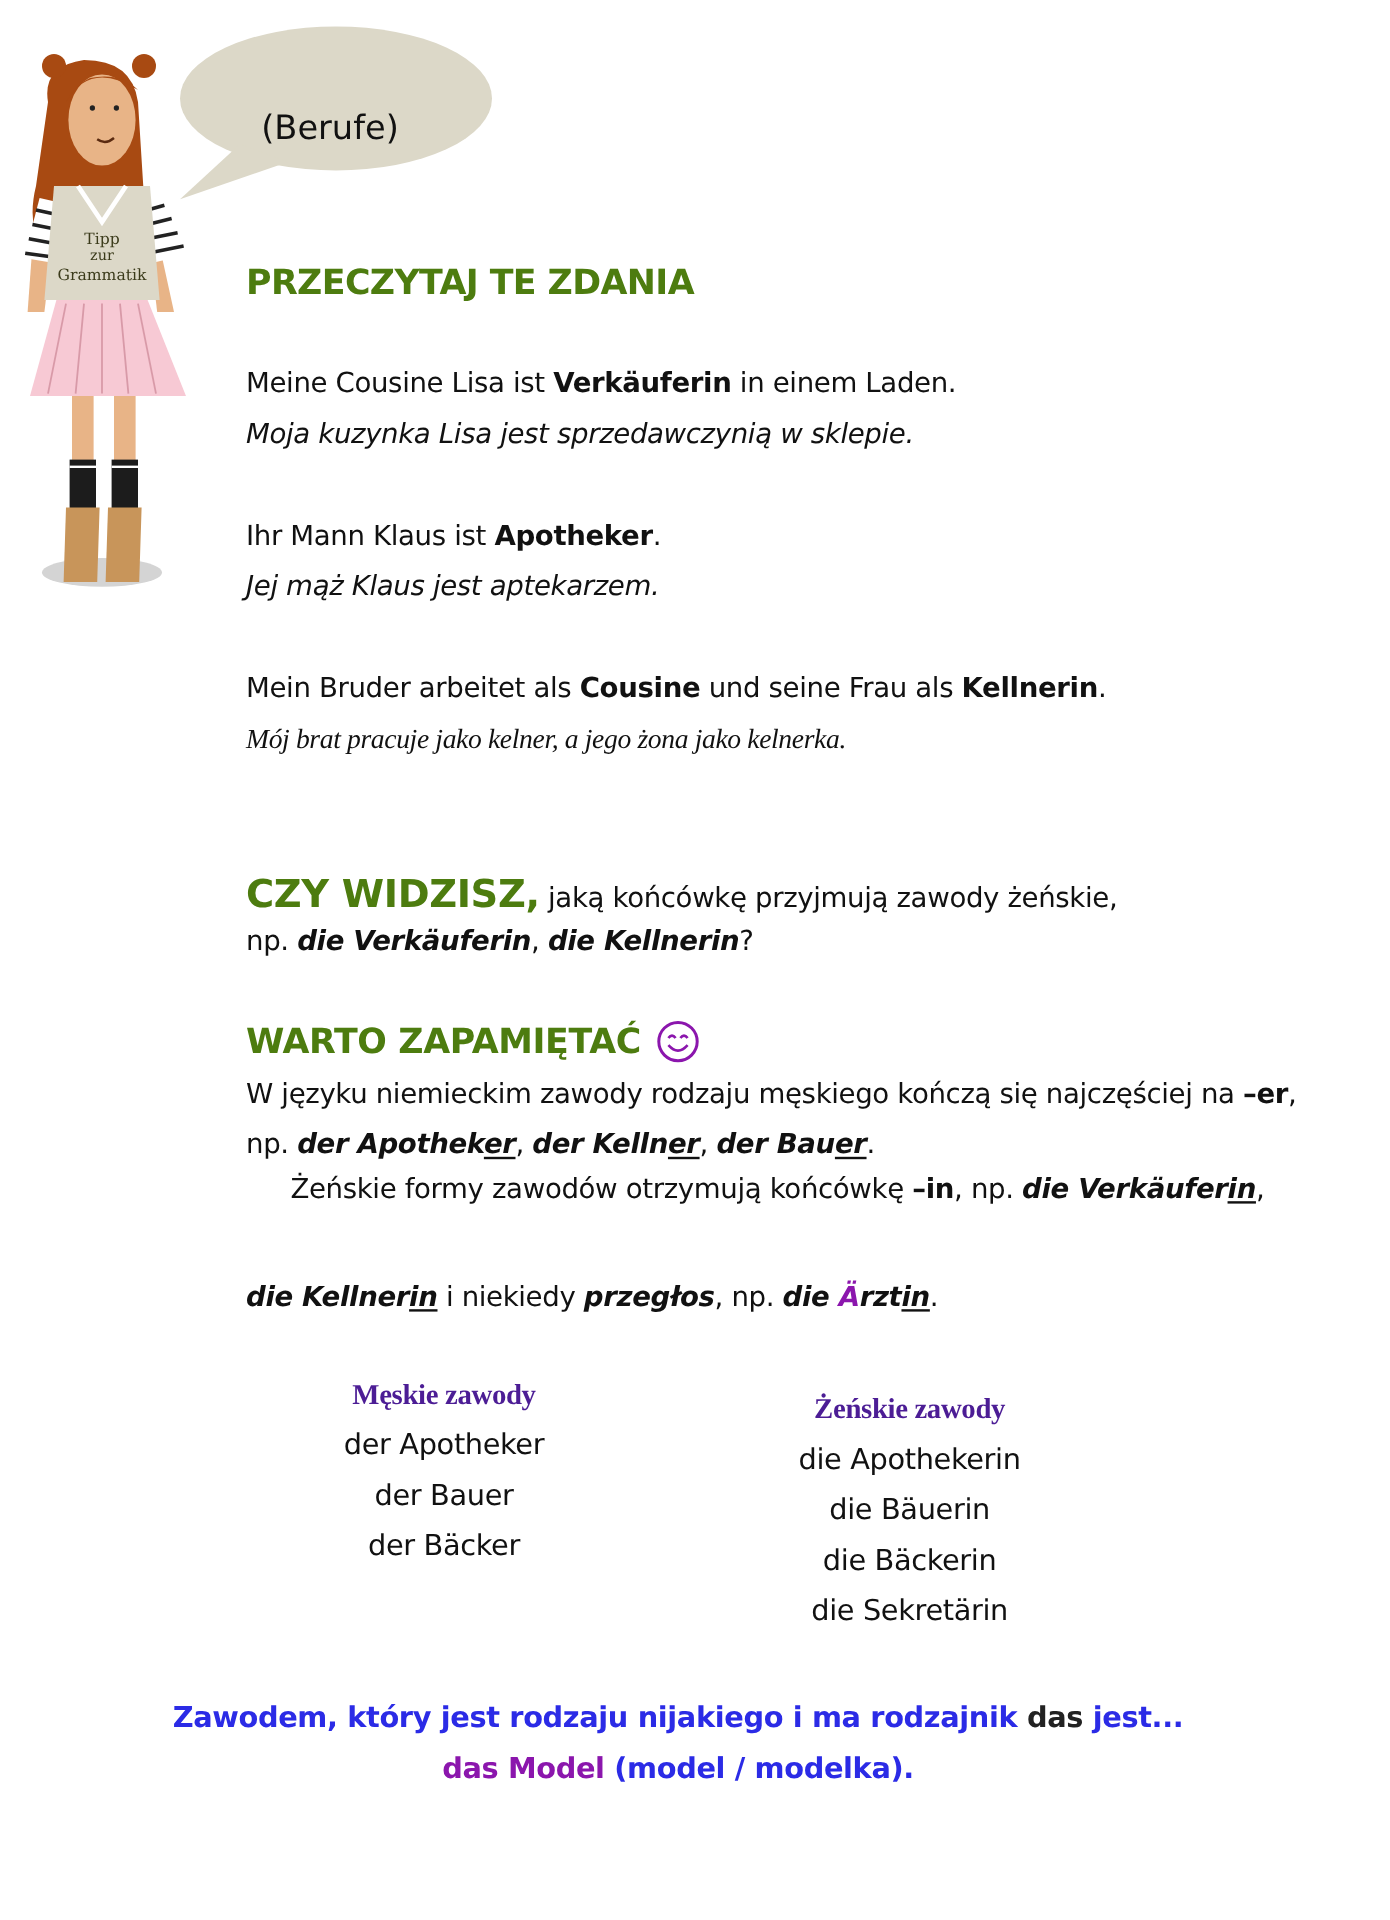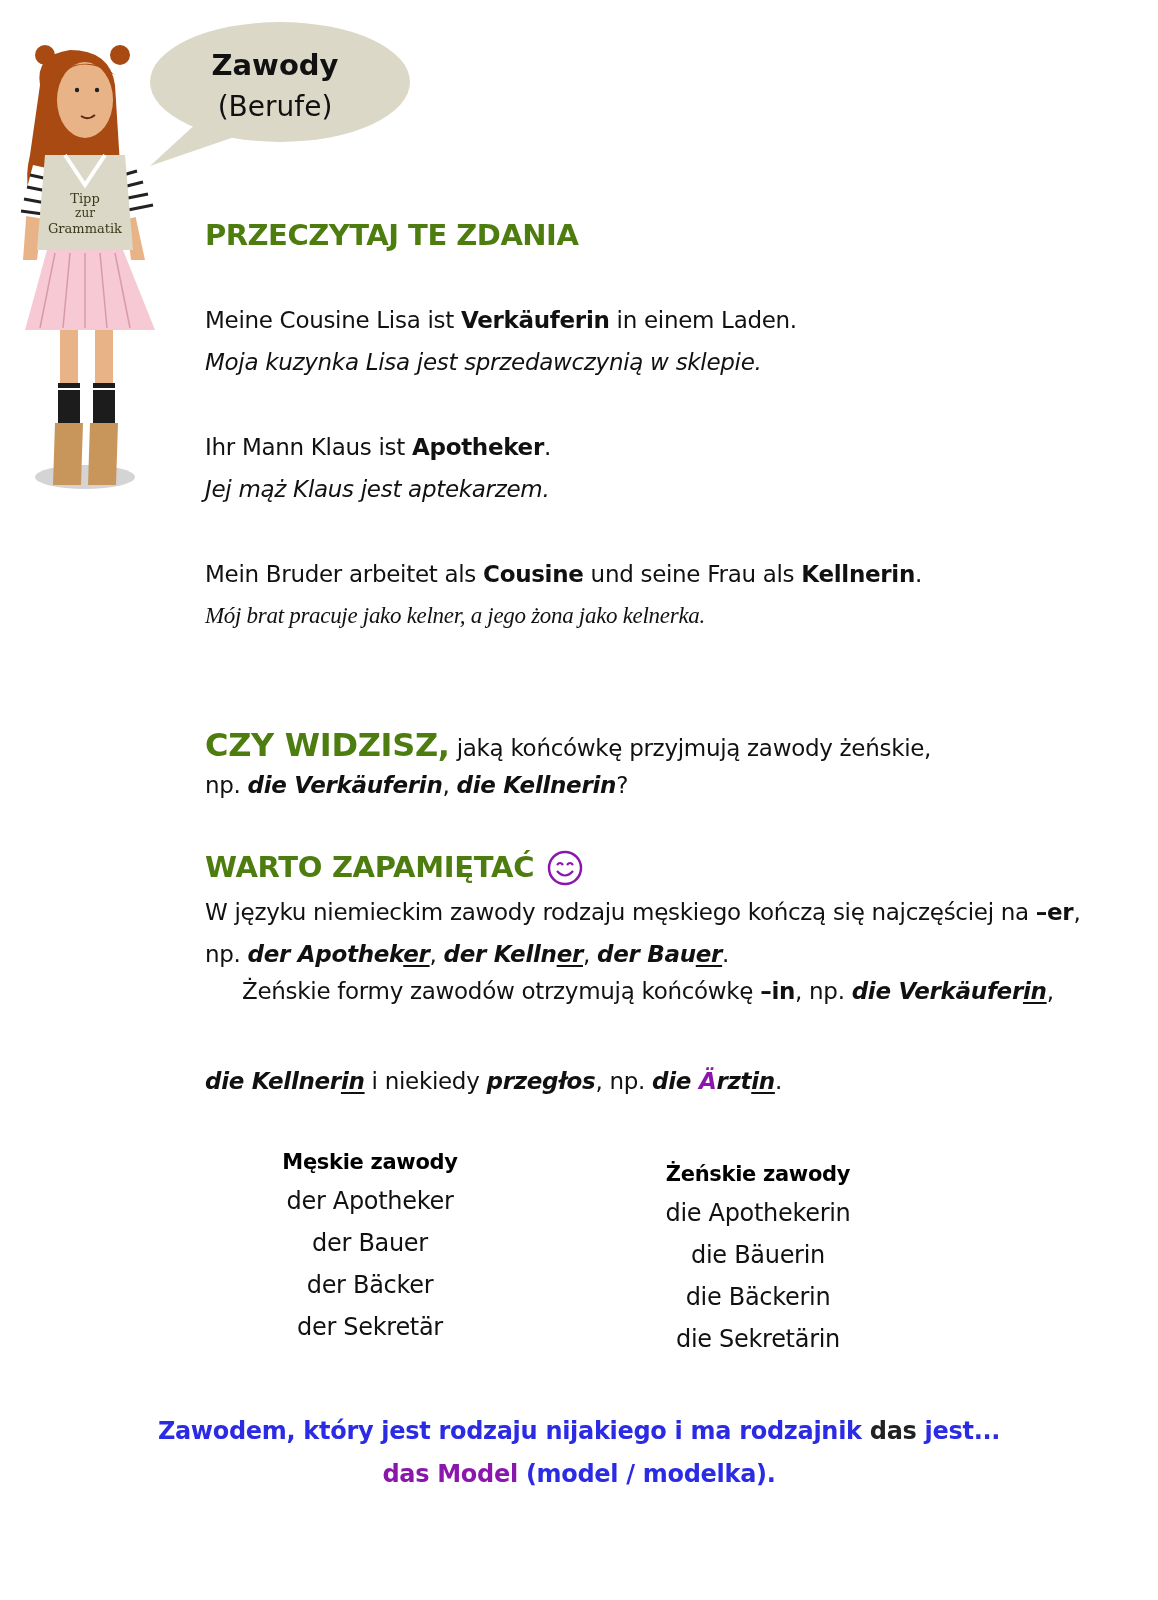--- a/index.html
+++ b/index.html
@@ -24,37 +24,36 @@
     .line { left: 205px; font-size: 23px; white-space: nowrap; letter-spacing: -0.3px; }
     .it { font-style: italic; }
     .b { font-weight: bold; }
     .bi { font-weight: bold; font-style: italic; }
     .u { text-decoration: underline; text-underline-offset: 3px; }
     .purple-letter { color: #8b16ad; }
     .czy { font-size: 32px; }
     .col {
       font-size: 24px; text-align: center; width: 300px; letter-spacing: -0.3px;
     }
-    .col .head { font-size: 21px; font-weight: bold; color: #000000; margin-bottom: 6px; }
+    .col .head { font-size: 24px; font-weight: bold; color: #4c1d95; margin-bottom: 6px; font-family: Liberation Serif, serif; }
     .col .item { height: 42px; line-height: 42px; }
     .footer {
       left: 0; width: 1130px; text-align: center; font-size: 24px; font-weight: bold;
-      color: #2b2be6; letter-spacing: -0.3px; padding-left: 14px;
+      color: #2b2be6; letter-spacing: -0.3px;
     }
     .dark { color: #222222; }
   </style>
 </head>
 <body>
 
 <div class="abs bubble-wrap">
   <svg width="270" height="150" viewBox="0 0 270 150">
     <ellipse cx="135" cy="62" rx="130" ry="60" fill="#dcd8c8"></ellipse>
     <path d="M55 100 L5 146 L95 115 Z" fill="#dcd8c8"></path>
   </svg>
-  <div class="bubble-title">Zawody</div>
   <div class="bubble-sub">(Berufe)</div>
 </div>
 
 <div class="abs girl">
   <svg width="145" height="450" viewBox="0 0 145 450">
 
     <ellipse cx="70" cy="432" rx="50" ry="12" fill="#d4d4d4"></ellipse>
 
     <path d="M25 40 Q20 10 55 5 Q95 5 100 40 L105 120 Q70 150 30 180 Q5 150 15 110 Z" fill="#a84a12"></path>
     <circle cx="30" cy="10" r="10" fill="#a84a12"></circle>
@@ -160,21 +159,20 @@
 </div>
 <div class="abs line" style="top:1068px;">
   <span class="bi"><span>die Kellner</span><span class="u">in</span></span><span> i niekiedy </span><span class="bi">przegłos</span><span>, np. </span><span class="bi"><span>die </span><span class="purple-letter">Ä</span><span>rzt</span><span class="u">in</span></span><span>.</span>
 </div>
 
 <div class="abs col" style="left:220px; top:1150px;">
   <div class="head">Męskie zawody</div>
   <div class="item">der Apotheker</div>
   <div class="item">der Bauer</div>
   <div class="item">der Bäcker</div>
-  <div class="item">der Sekretär</div>
 </div>
 <div class="abs col" style="left:608px; top:1150px;margin-top:12px;">
   <div class="head">Żeńskie zawody</div>
   <div class="item">die Apothekerin</div>
   <div class="item">die Bäuerin</div>
   <div class="item">die Bäckerin</div>
   <div class="item">die Sekretärin</div>
 </div>
 
 <div class="abs footer" style="top:1417px;">

